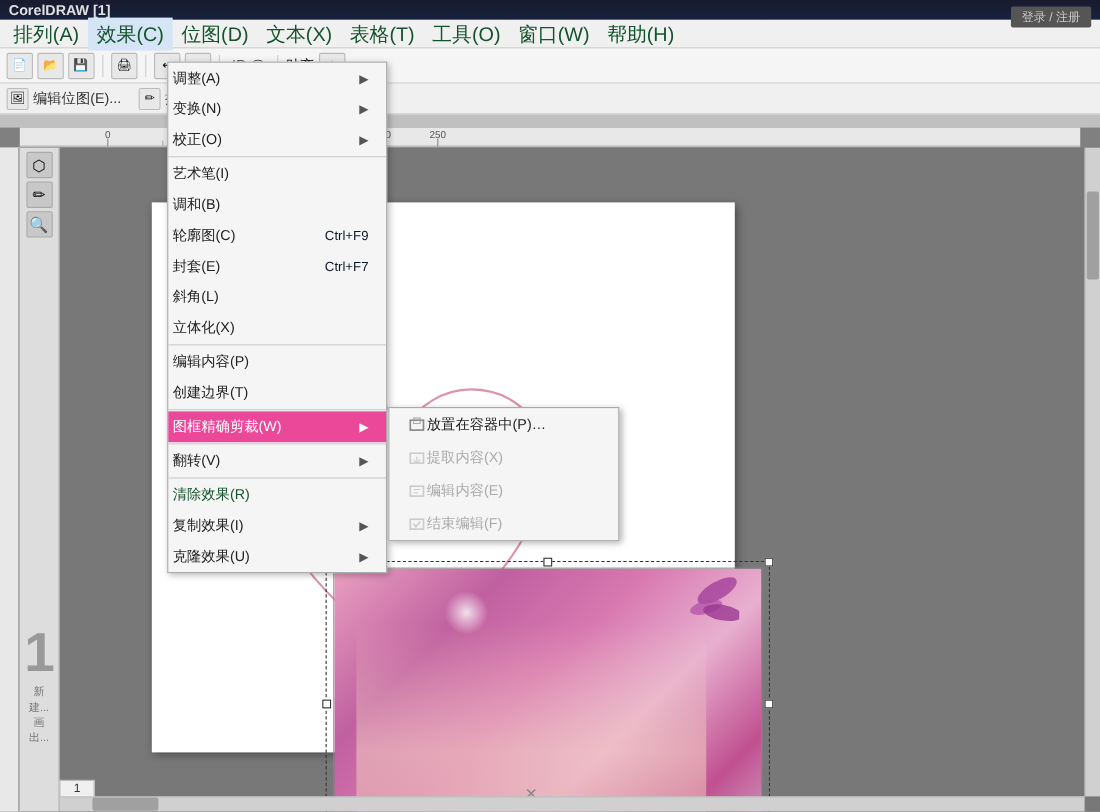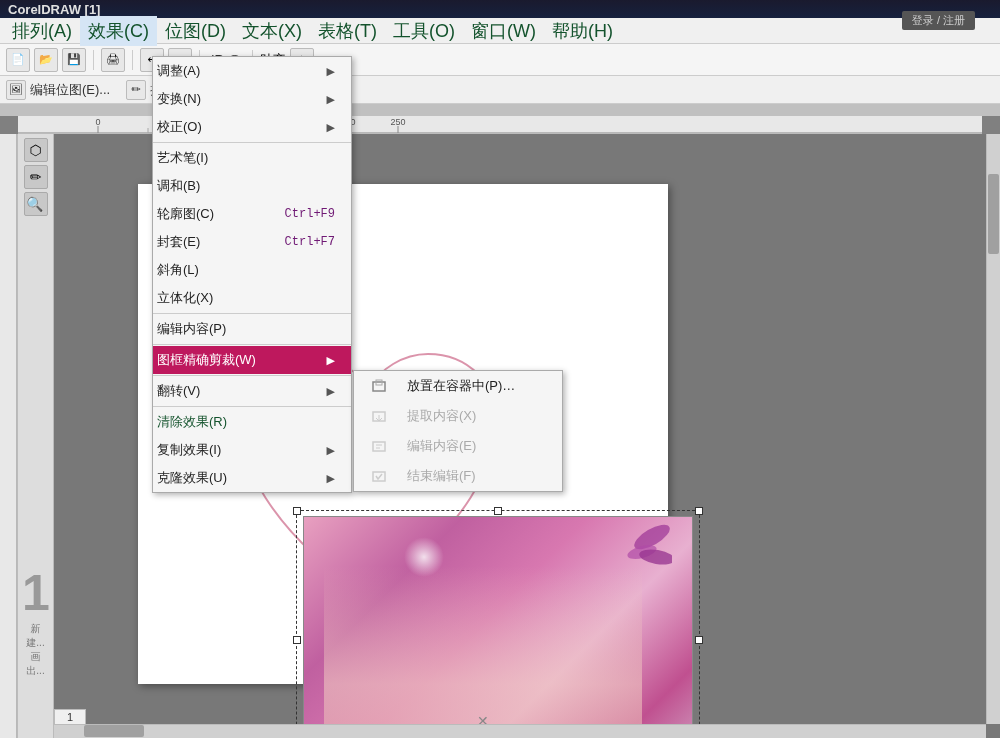--- a/index.html
+++ b/index.html
@@ -133,26 +133,25 @@
     .effect-menu-item {
       padding: 5px 16px 5px 4px;
       cursor: pointer;
       display: flex;
       align-items: center;
       justify-content: space-between;
       font-size: 13px;
       color: #222;
       position: relative;
     }
-    .effect-menu-item.active { background: #be185d; color: white; text-align: right; }
+    .effect-menu-item.active { background: #ec4899; color: white; text-align: right; }
     .effect-menu-item.disabled { color: #14532d; cursor: default; }
     .menu-shortcut {
-      color: #701a75;
+      color: #0f172a;
       font-size: 12px;
-      font-family: Liberation Mono, monospace;
     }
     .menu-arrow {
       font-size: 11px;
       color: #555;
     }
 
     
     .submenu-powerpaste {
       position: absolute;
       top: 314px;
@@ -161,44 +160,44 @@
       background: #f5f5f5;
       border: 1px solid #aaa;
       box-shadow: 2px 2px 6px rgba(0,0,0,0.3);
       pointer-events: all;
     }
     .submenu-item {
       padding: 6px 16px;
       cursor: pointer;
       display: flex;
       align-items: center;
-      gap: 19px;
+      gap: 0;
       font-size: 13px;
       color: #222;
     }
     .submenu-item.disabled { color: #aaa; cursor: default; }
     .submenu-icon {
       width: 18px;
       height: 18px;
       display: flex;
       align-items: center;
       justify-content: center;
       font-size: 14px;
     }
 
     
     .topright-buttons {
       position: absolute;
       top: 0;
       right: 0;
       height: 30px;
       display: flex;
-      align-items: flex-end;
+      align-items: center;
       gap: 4px;
-      padding-right: 25px;
+      padding-right: 8px;
     }
     .topright-btn {
       padding: 2px 10px;
       background: #555;
       color: #ccc;
       border: none;
       font-size: 11px;
       cursor: pointer;
       border-radius: 2px;
     }
@@ -397,20 +396,23 @@
     <div class="effect-menu-item">
       <span>立体化(X)</span>
     </div>
 
     <div style="border-top:1px solid #ccc;margin:1px 0;"></div>
 
     <div class="effect-menu-item">
       <span>编辑内容(P)</span>
     </div>
 
+    <div class="effect-menu-item">
+      <span>创建边界(T)</span>
+    </div>
     <div style="border-top:1px solid #ccc;margin:1px 0;"></div>
 
     <div class="effect-menu-item active">
       <span>图框精确剪裁(W)</span>
       <span class="menu-arrow" style="color:white;">▶</span>
     </div>
     <div style="border-top:1px solid #ccc;margin:1px 0;"></div>
 
     <div class="effect-menu-item">
       <span>翻转(V)</span>

